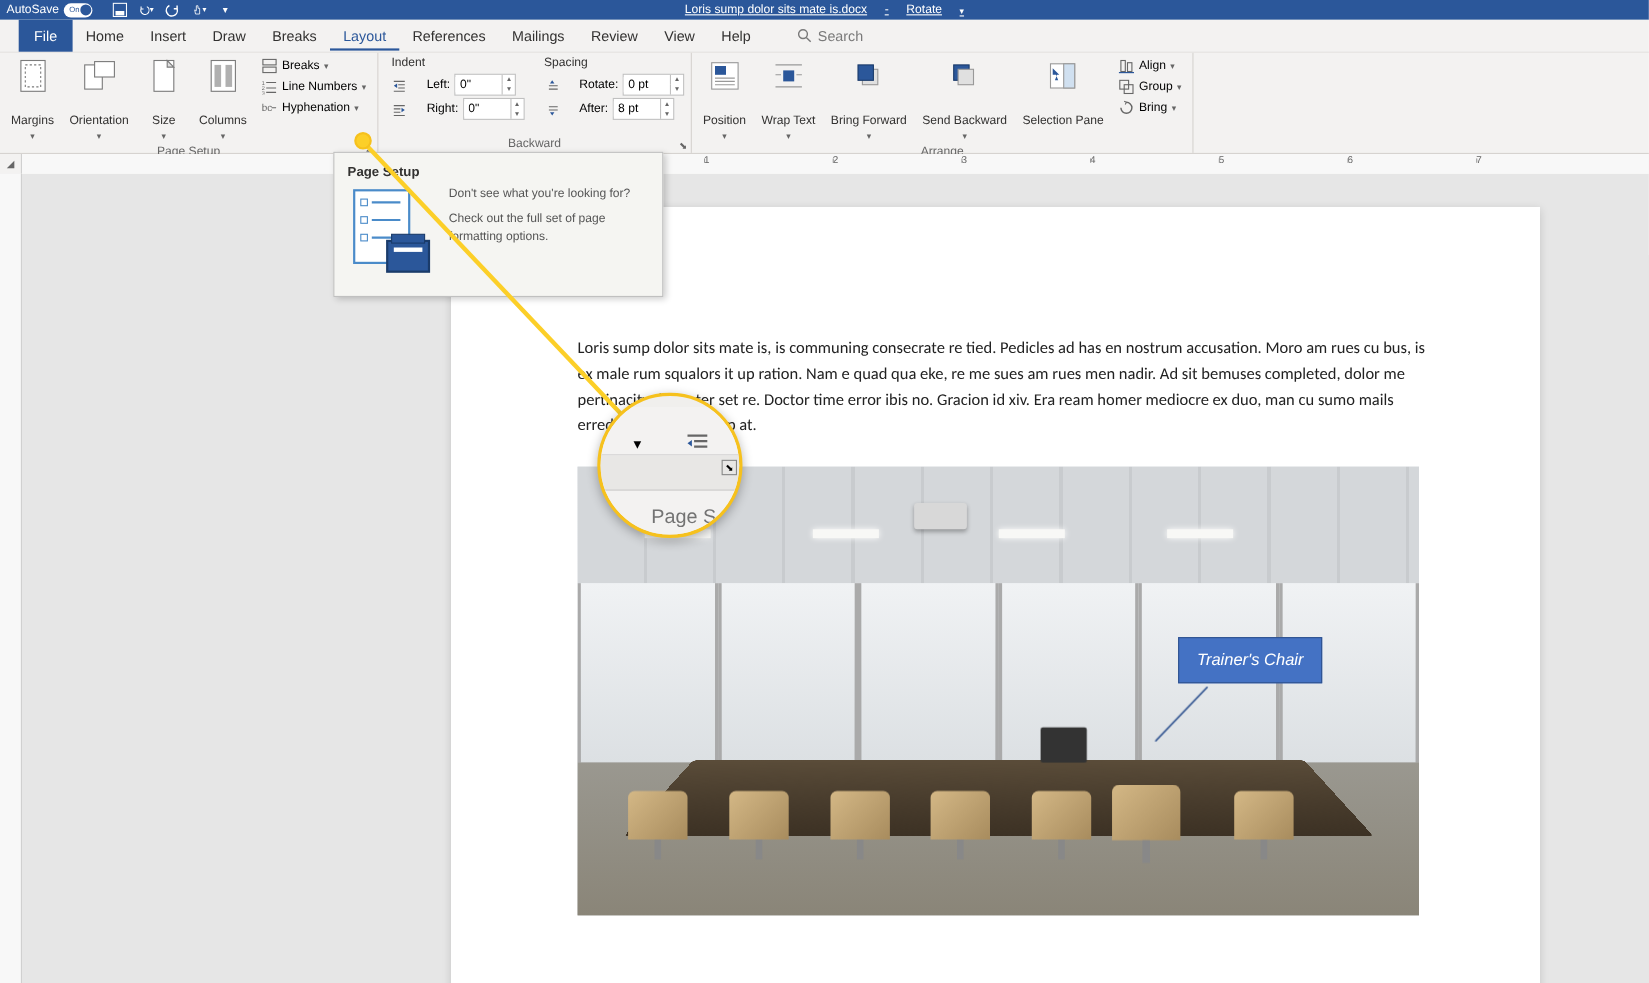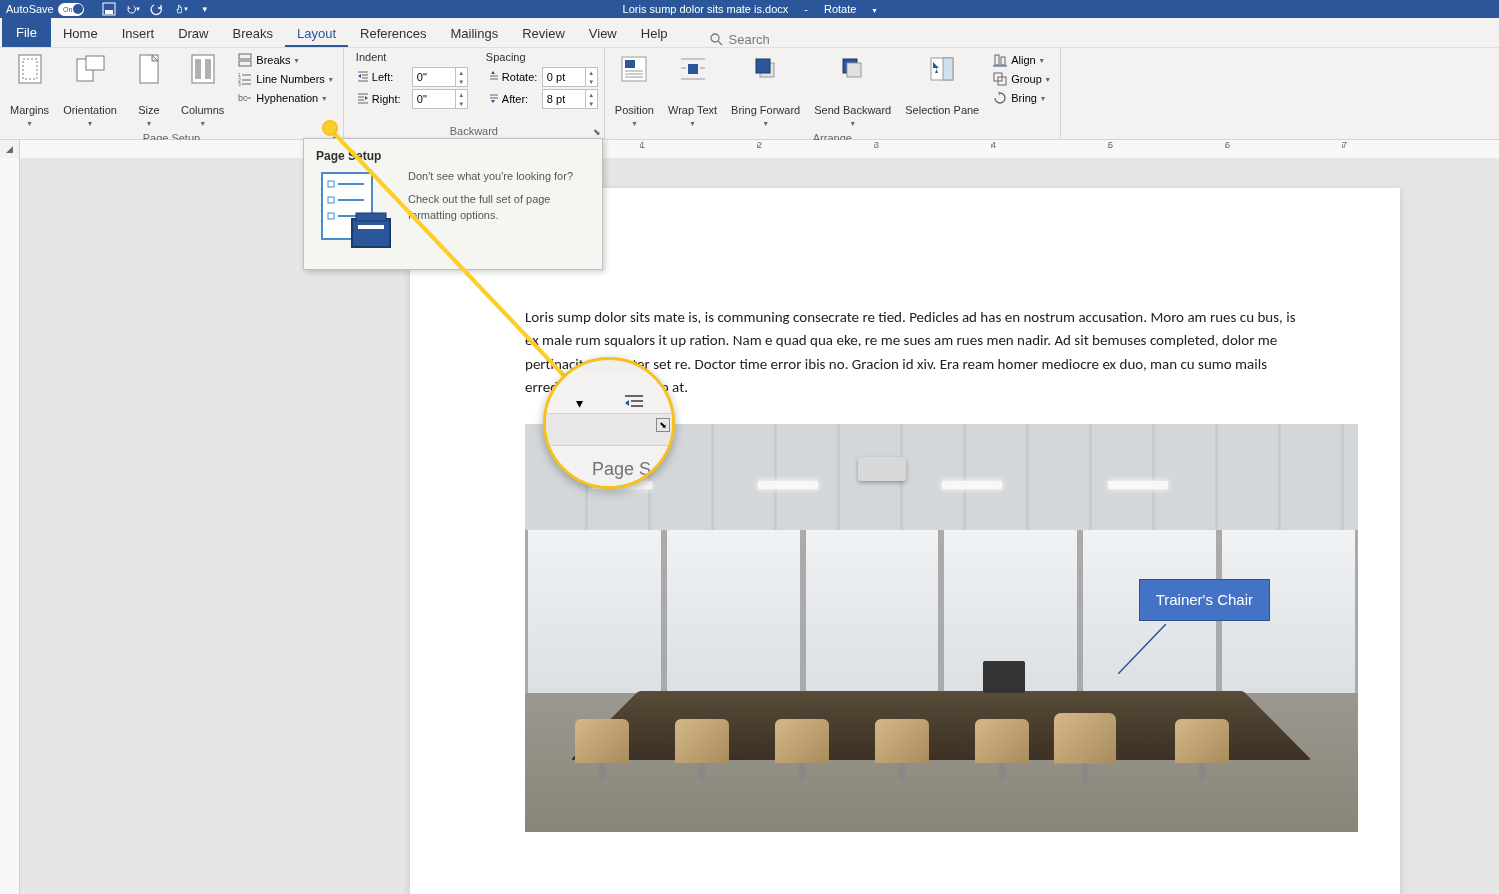--- a/index.html
+++ b/index.html
@@ -5,69 +5,69 @@
     * { margin: 0; padding: 0; box-sizing: border-box; font-family: 'Segoe UI', Tahoma, sans-serif; }
     body { background: #ffffff; overflow: hidden; }
     
     
     .title-bar { height: 18px; background: #2b579a; display: flex; align-items: center; color: #fff; font-size: 11px; padding: 0 6px; }
     .autosave-toggle { display: flex; align-items: center; gap: 4px; }
     .toggle-switch { width: 26px; height: 13px; background: #fff; border-radius: 7px; position: relative; display: flex; align-items: center; justify-content: center; font-size: 8px; color: #2b579a; }
     .toggle-circle { width: 10px; height: 10px; background: #2b579a; border-radius: 50%; position: absolute; right: 1px; }
     .qat-icons { display: flex; gap: 10px; margin-left: 18px; align-items: center; }
     .qat-icon { width: 14px; height: 14px; display: flex; align-items: center; justify-content: center; }
-    .title-center { position: absolute; left: 50%; transform: translateX(-50%); display: flex; align-items: flex-end; gap: 16px; }
-    
-    
-    .tab-bar { height: 30px; background: #f3f2f1; display: flex; align-items: flex-end; border-bottom: 1px solid #e1dfdd; padding-left: 2px; }
+    .title-center { position: absolute; left: 50%; transform: translateX(-50%); display: flex; align-items: flex-end; gap: 16px; text-decoration: underline; }
+    
+    
+    .tab-bar { height: 30px; background: #f3f2f1; display: flex; align-items: center; border-bottom: 1px solid #e1dfdd; padding-left: 17px; }
     .tab { padding: 6px 12px; font-size: 13px; color: #323130; cursor: pointer; }
     .tab.file { background: #2b579a; color: #fff; padding: 7px 14px; }
     .tab.active { color: #2b579a; border-bottom: 2px solid #2b579a; padding-bottom: 4px; }
     .search-box { margin-left: 30px; display: flex; align-items: center; gap: 6px; color: #7a7a7a; font-size: 13px; }
     
     
     .ribbon { height: 92px; background: #f3f2f1; display: flex; border-bottom: 1px solid #d6d3d0; }
     .ribbon-group { border-right: 1px solid #d6d3d0; display: flex; flex-direction: column; padding: 2px 6px 0 6px; }
     .ribbon-group-content { flex: 1; display: flex; gap: 6px; align-items: flex-start; padding-top: 1px; }
     .ribbon-group-label { text-align: center; font-size: 11px; color: #666; padding: 2px 0; position: relative; }
     .launcher { position: absolute; right: -4px; bottom: 2px; width: 10px; height: 10px; font-size: 9px; color: #666; }
     
     .big-button { display: flex; flex-direction: column; align-items: center; gap: 2px; padding: 2px 4px; cursor: pointer; min-width: 44px; }
     .big-button-icon { width: 32px; height: 32px; display: flex; align-items: center; justify-content: center; }
     .big-button-label { font-size: 11px; text-align: center; color: #323130; line-height: 1.2; margin-top: 17px; }
     .dropdown-caret { font-size: 8px; color: #666; }
     
     .small-button-col { display: flex; flex-direction: column; gap: 1px; }
     .small-button { display: flex; align-items: center; gap: 4px; padding: 2px 4px; font-size: 11px; cursor: pointer; white-space: nowrap; }
-    .small-icon { width: 14px; height: 14px; display: inline-flex; align-items: flex-start; justify-content: center; }
+    .small-icon { width: 14px; height: 14px; display: inline-flex; align-items: flex-end; justify-content: center; }
     
     .indent-spacing-col { display: flex; flex-direction: column; gap: 2px; }
     .indent-label { font-size: 11px; color: #323130; padding-bottom: 2px; }
     .indent-row { display: flex; align-items: center; gap: 4px; }
-    .indent-row-label { font-size: 11px; min-width: 52px; display: flex; align-items: center; gap: 2px; }
+    .indent-row-label { font-size: 11px; min-width: 52px; display: flex; align-items: center; gap: 18px; }
     .spinner-input { display: flex; align-items: center; border: 1px solid #c0c0c0; background: #fff; height: 20px; }
     .spinner-input input { border: none; width: 42px; font-size: 11px; padding: 1px 4px; outline: none; }
     .spinner-btns { display: flex; flex-direction: column; width: 12px; }
     .spinner-btn { height: 9px; font-size: 6px; line-height: 6px; text-align: center; border-left: 1px solid #c0c0c0; display: flex; align-items: center; justify-content: center; color: #666; }
     
     
     .ruler-area { display: flex; height: 18px; background: #f3f2f1; }
     .ruler-corner { width: 20px; border-right: 1px solid #d0d0d0; display: flex; align-items: center; justify-content: center; font-size: 9px; color: #666; }
     .ruler-h { flex: 1; position: relative; background: #f8f8f8; overflow: hidden; }
     .ruler-tick { position: absolute; top: 0; font-size: 9px; color: #666; }
     .ruler-tick::before { content: ''; position: absolute; top: 4px; left: 0; width: 1px; height: 4px; background: #999; }
     
     
     .doc-area { display: flex; height: calc(100vh - 158px); background: #e6e6e6; }
     .ruler-v { width: 20px; background: #f8f8f8; border-right: 1px solid #d0d0d0; position: relative; }
     .page-scroll { flex: 1; overflow: auto; padding: 30px 0 0 0; }
     .page { width: 990px; margin: 0 0 0 390px; background: #fff; min-height: 1200px; box-shadow: 0 2px 8px rgba(0,0,0,0.15); padding: 118px 100px 60px 115px; position: relative; }
     .page-text { font-size: 15px; line-height: 1.55; color: #222; font-family: Calibri, sans-serif; }
     
-    .conf-image { width: 833px; height: 408px; margin-top: 25px; position: relative; background: linear-gradient(180deg, #d8dce0 0%, #e8ebee 32%, #c2c6c8 55%, #999891 100%); overflow:hidden; }
+    .conf-image { width: 765px; height: 408px; margin-top: 25px; position: relative; background: linear-gradient(180deg, #d8dce0 0%, #e8ebee 32%, #c2c6c8 55%, #999891 100%); overflow:hidden;font-style:italic; }
     .windows-row { position:absolute; top:26%; left:0; right:0; height:40%; display:flex; }
     .window-pane { flex:1; background: linear-gradient(180deg, #f0f2f4, #dce0e3); border-left: 3px solid #aaa; border-right: 3px solid #aaa;}
     .ceiling { position:absolute; top:0; left:0; right:0; height:26%; background: repeating-linear-gradient(90deg, #d4d7da 0 60px, #c8cbce 60px 63px); }
     .floor { position:absolute; bottom:0; left:0; right:0; height:34%; background: linear-gradient(180deg, #9a9890 0%, #8a8578 100%); }
     .table { position:absolute; bottom:14%; left:10%; right:10%; height:26%; background: linear-gradient(180deg, #5a4c39 0%, #3c3124 100%); border-radius: 3px; transform: perspective(400px) rotateX(50deg); }
     .chair { position:absolute; width:54px; height:80px; }
     .chair-back { width:100%; height:55%; background: linear-gradient(135deg, #d4b886, #a88c5e); border-radius: 6px 6px 0 0; }
     .chair-base { width:100%; height:45%; display:flex; justify-content:center;}
     .chair-pole { width:6px; height:50%; background:#888; }
     .projector { position:absolute; top:8%; left:40%; width:48px; height:24px; background:#d8d8d8; border-radius:3px; box-shadow: 0 2px 4px rgba(0,0,0,0.3); }

